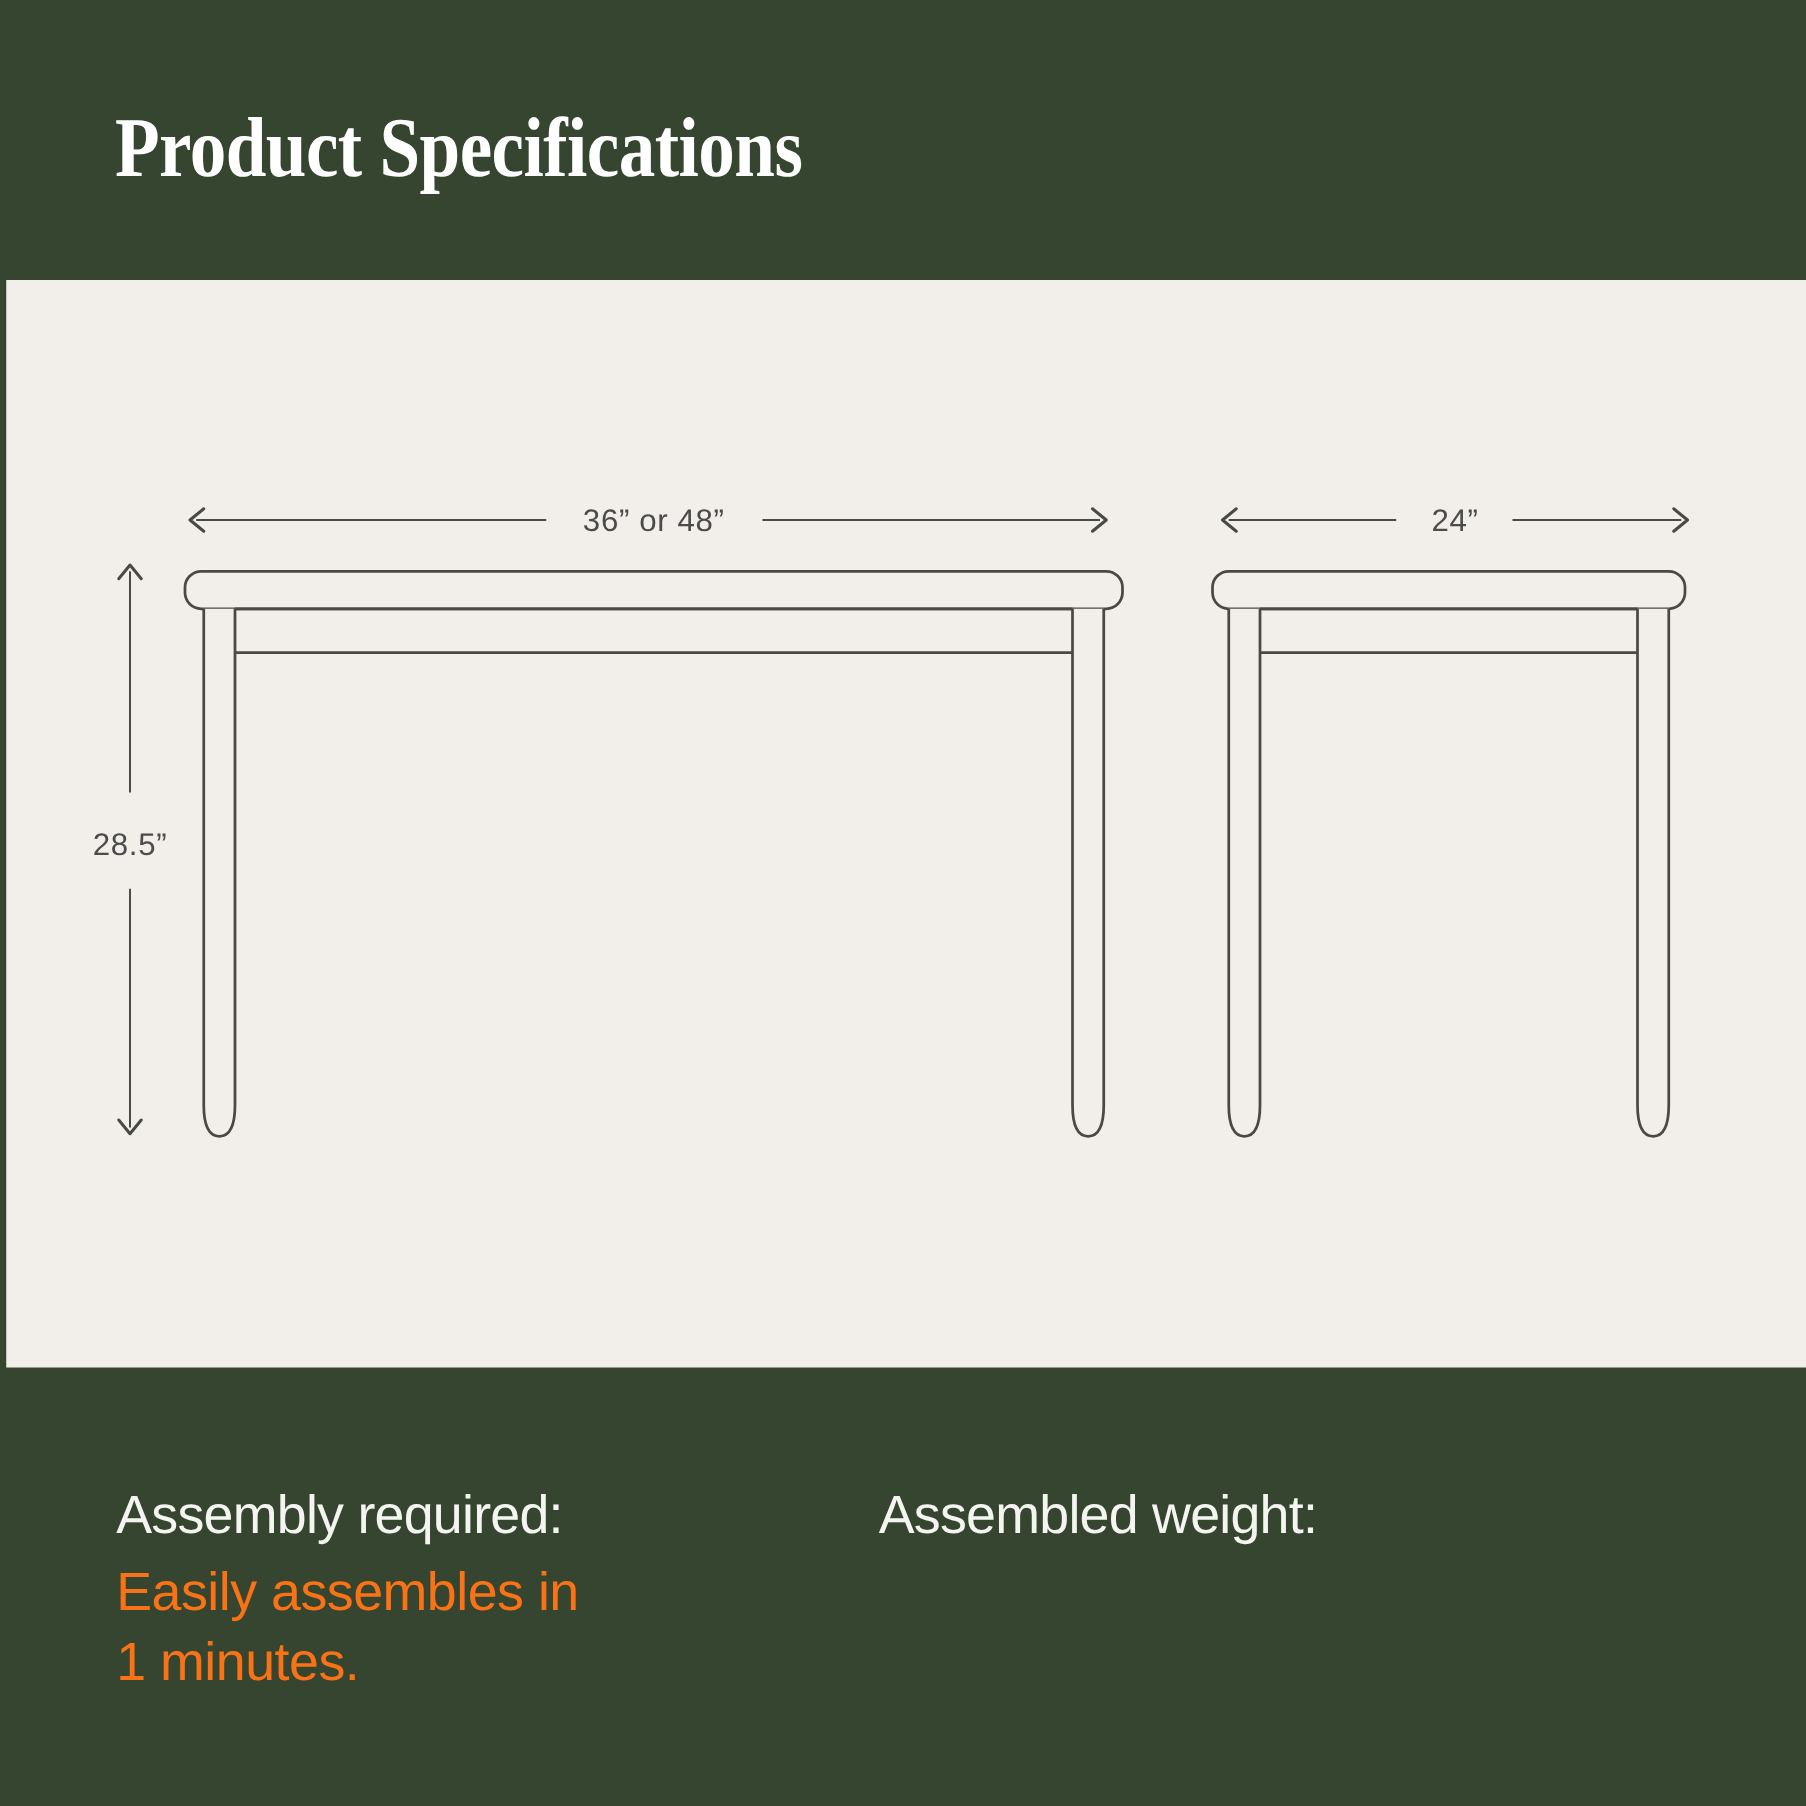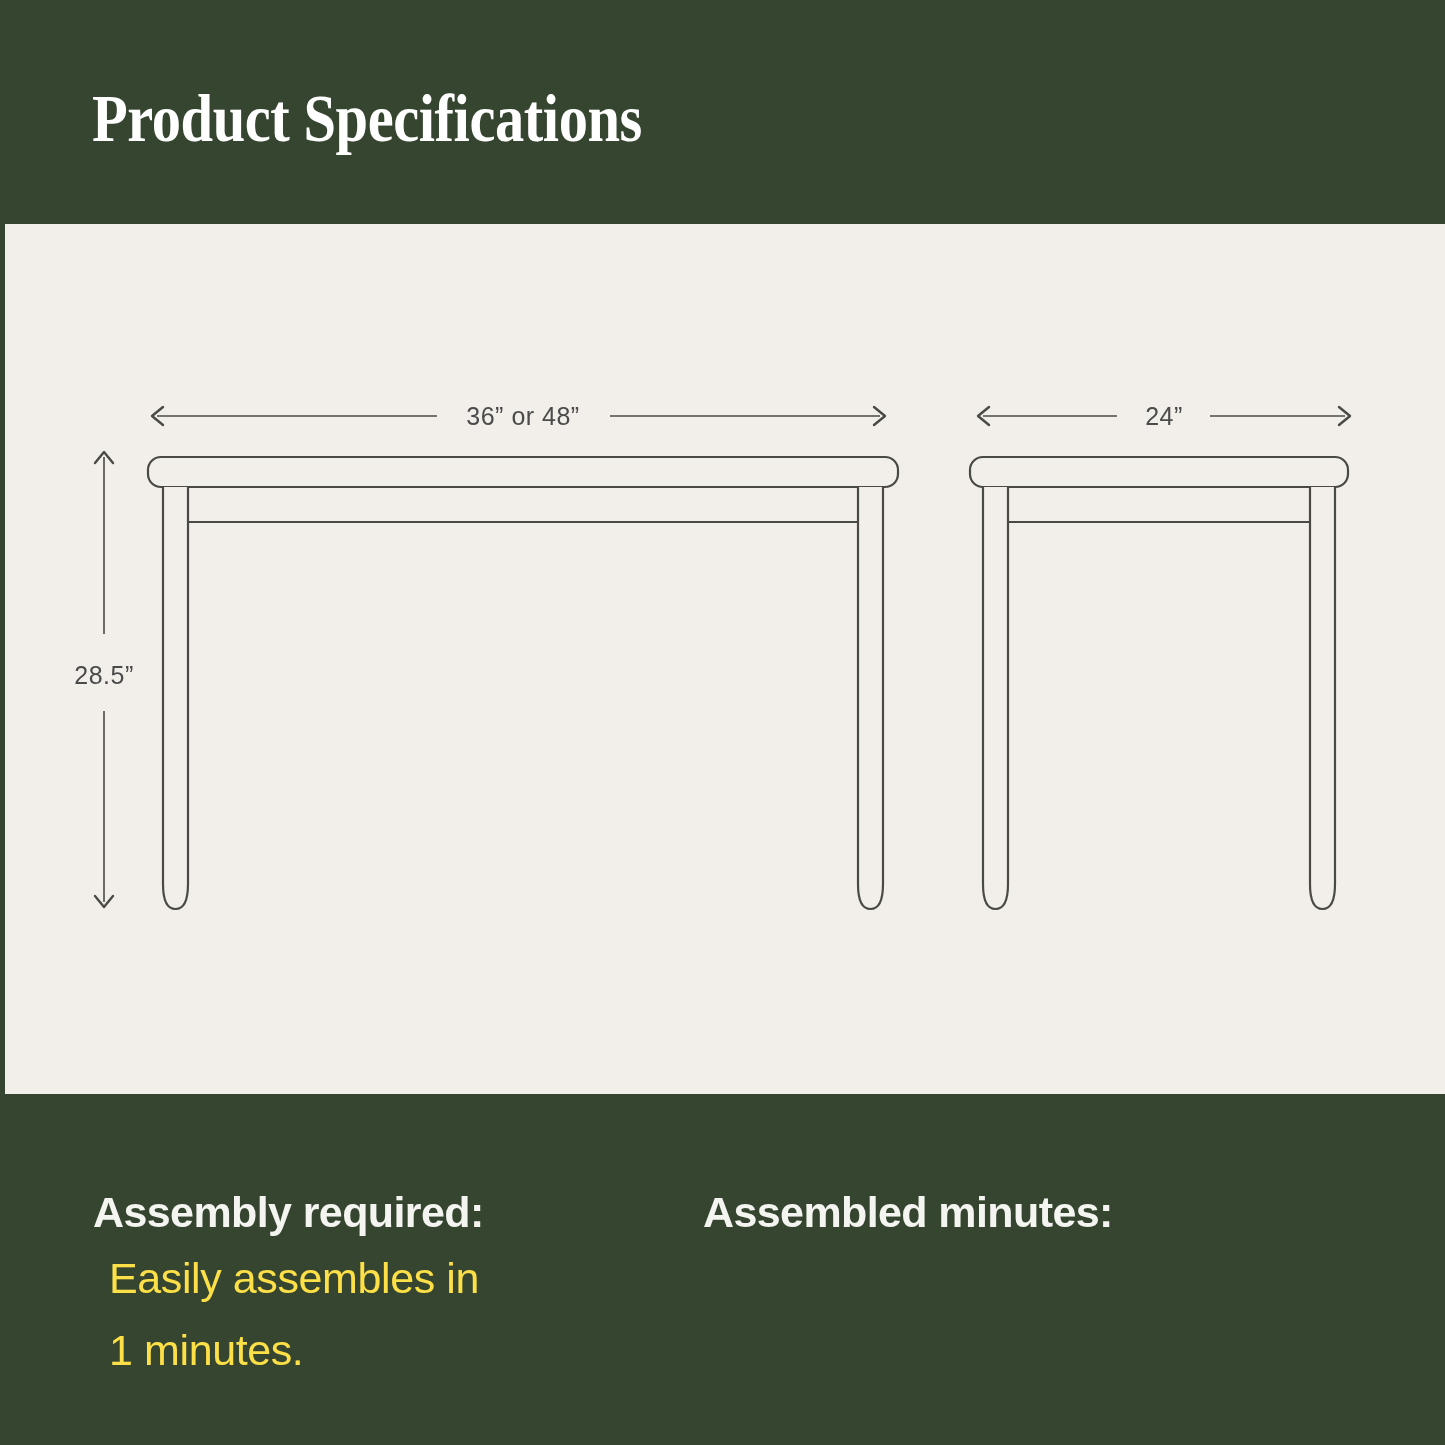--- a/index.html
+++ b/index.html
@@ -81,35 +81,35 @@
     position: absolute;
     top: 1190px;
     color: #F2F2EE;
   }
   #spec-col-assembly { left: 93px; width: 580px; }
   #spec-col-weight   { left: 703px; width: 560px; }
 
   .spec-heading {
     margin: 0 0 12px 0;
     font-family: "Liberation Sans", sans-serif;
-    font-weight: 700;
+    font-weight: 400;
     font-size: 43px;
     line-height: 1.05;
     letter-spacing: -0.6px;
     color: #F4F4F0;
     white-space: nowrap;
   }
   .spec-body {
-    margin: 16px;
+    margin: 0;
     font-family: "Liberation Sans", sans-serif;
     font-weight: 400;
     font-size: 43px;
     line-height: 1.3;
     letter-spacing: -0.4px;
-    color: #fde047;
+    color: #f97316;
   }
 </style>
 </head>
 <body>
 
 <div id="page">
 
   <div id="header-band">
     <h1 id="page-title">Product Specifications</h1>
   </div>
@@ -185,16 +185,16 @@
 
   <div id="footer-band"></div>
 
   <div id="spec-col-assembly" class="spec-col">
     <p class="spec-heading">Assembly required:</p>
     <p class="spec-body">Easily assembles in</p>
     <p class="spec-body">1 minutes.</p>
   </div>
 
   <div id="spec-col-weight" class="spec-col">
-    <p class="spec-heading">Assembled minutes:</p>
+    <p class="spec-heading">Assembled weight:</p>
   </div>
 
 </div>
 
 </body></html>

